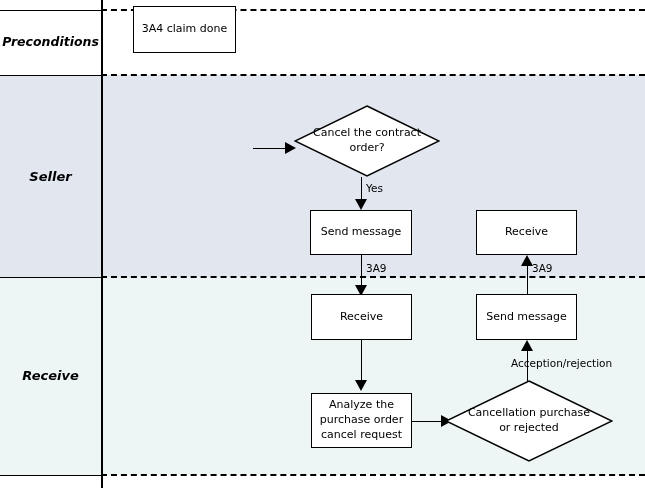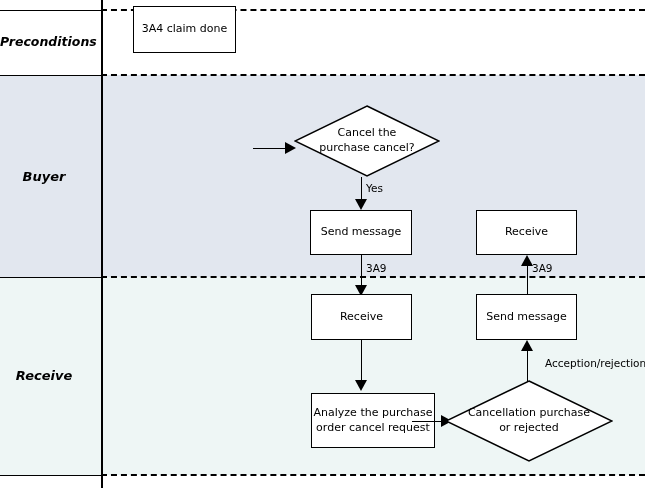--- a/index.html
+++ b/index.html
@@ -59,21 +59,21 @@
     top: 0px;
     width: 0;
     height: 488px;
     border-left: 2px solid #000000;
   }
 
   
   .lane-title {
     position: absolute;
     left: 0;
-    width: 88px;
+    width: 101px;
     text-align: center;
     font-style: italic;
     font-weight: bold;
     font-size: 13px;
     color: #000000;
     line-height: 1.1;
   }
   .title-precond { top: 35px;  font-size: 12.5px; }
   .title-buyer   { top: 170px; }
   .title-seller  { top: 369px; }
@@ -174,34 +174,34 @@
   <div class="lane-sep sep-bottom"></div>
 
   <div class="gutter-rule g-top"></div>
   <div class="gutter-rule g-1"></div>
   <div class="gutter-rule g-2"></div>
   <div class="gutter-rule g-bottom"></div>
 
   <div class="divider"></div>
 
   <div class="lane-title title-precond">Preconditions</div>
-  <div class="lane-title title-buyer">Buyer</div>
+  <div class="lane-title title-buyer">Seller</div>
   <div class="lane-title title-seller">Receive</div>
 
   <div class="node" style="left:133px; top:6px; width:103px; height:47px;">3A4 claim done</div>
 
 
   <div class="hline" style="left:253px; top:148px; width:40px;"></div>
   <div class="arrow-right" style="left:285px; top:142px;"></div>
 
   <div class="diamond-wrap" style="left:294px; top:105px; width:146px; height:72px;">
     <svg class="diamond-shape" viewBox="0 0 146 72" preserveAspectRatio="none">
       <polygon points="73,1 145,36 73,71 1,36" fill="#ffffff" stroke="#000000" stroke-width="1.5"></polygon>
     </svg>
-    <div class="diamond-label">Cancel the purchase cancel?</div>
+    <div class="diamond-label">Cancel the contract order?</div>
   </div>
 
   <div class="vline" style="left:361px; top:177px; height:25px;"></div>
   <div class="arrow-down" style="left:355px; top:199px;"></div>
   <div class="edge-label" style="left:366px; top:182px;">Yes</div>
 
   <div class="node" style="left:310px; top:210px; width:102px; height:45px;">Send message</div>
 
   <div class="node" style="left:476px; top:210px; width:101px; height:45px;">Receive</div>
 
@@ -213,30 +213,30 @@
   <div class="arrow-up" style="left:521px; top:255px;"></div>
   <div class="edge-label" style="left:532px; top:262px;">3A9</div>
 
   <div class="node" style="left:311px; top:294px; width:101px; height:46px;">Receive</div>
 
   <div class="node" style="left:476px; top:294px; width:101px; height:46px;">Send message</div>
 
   <div class="vline" style="left:361px; top:340px; height:42px;"></div>
   <div class="arrow-down" style="left:355px; top:380px;"></div>
 
-  <div class="node" style="left:311px; top:393px; width:124px; height:55px;">Analyze the purchase order cancel request</div>
+  <div class="node" style="left:311px; top:393px; width:101px; height:55px;">Analyze the purchase order cancel request</div>
 
   <div class="hline" style="left:412px; top:421px; width:38px;"></div>
   <div class="arrow-right" style="left:441px; top:415px;"></div>
 
   <div class="diamond-wrap" style="left:445px; top:380px; width:168px; height:82px;">
     <svg class="diamond-shape" viewBox="0 0 168 82" preserveAspectRatio="none">
       <polygon points="84,1 167,41 84,81 1,41" fill="#ffffff" stroke="#000000" stroke-width="1.5"></polygon>
     </svg>
     <div class="diamond-label">Cancellation purchase or rejected</div>
   </div>
 
   <div class="vline" style="left:527px; top:380px; height:-0px; height:0px;"></div>
   <div class="vline" style="left:527px; top:348px; height:34px;"></div>
   <div class="arrow-up" style="left:521px; top:340px;"></div>
-  <div class="edge-label" style="left:511px; top:357px;margin-left:34px;">Acception/rejection</div>
+  <div class="edge-label" style="left:511px; top:357px;">Acception/rejection</div>
 
 </div>
 
 </body></html>

